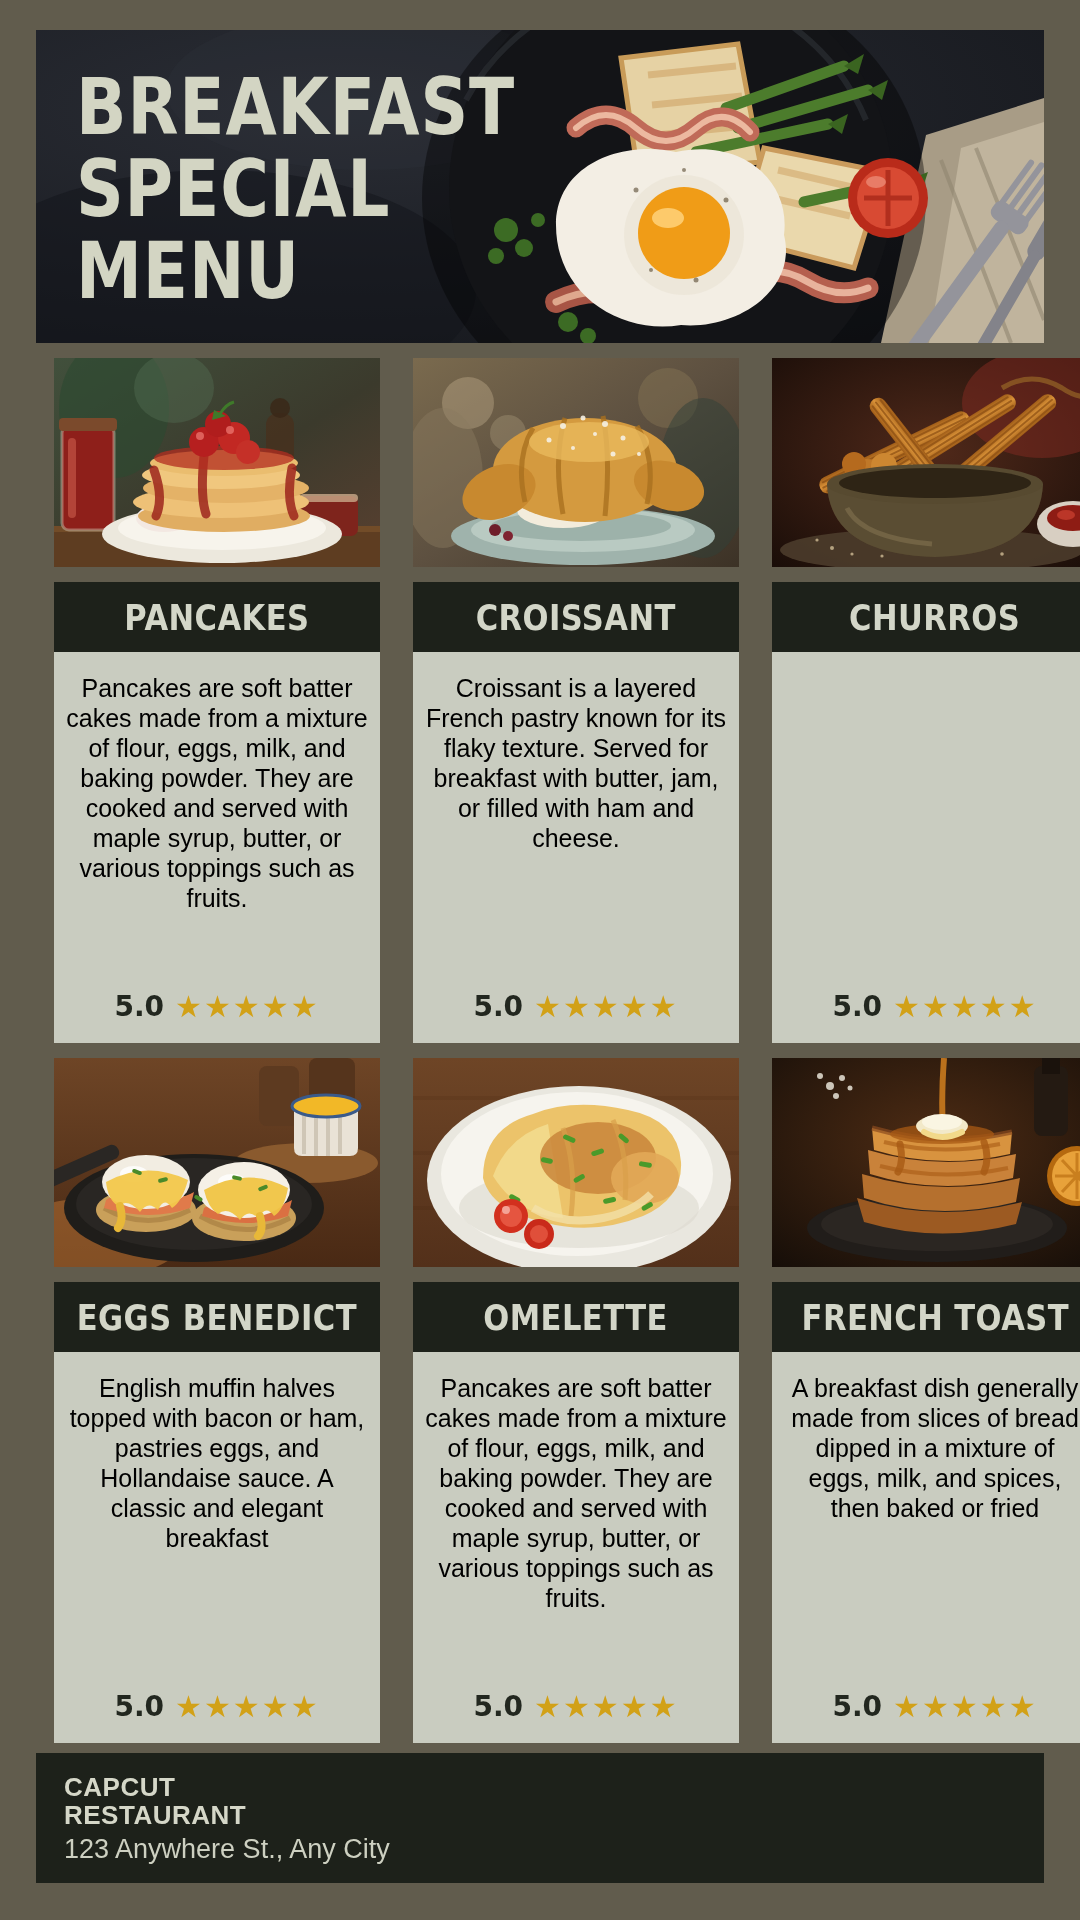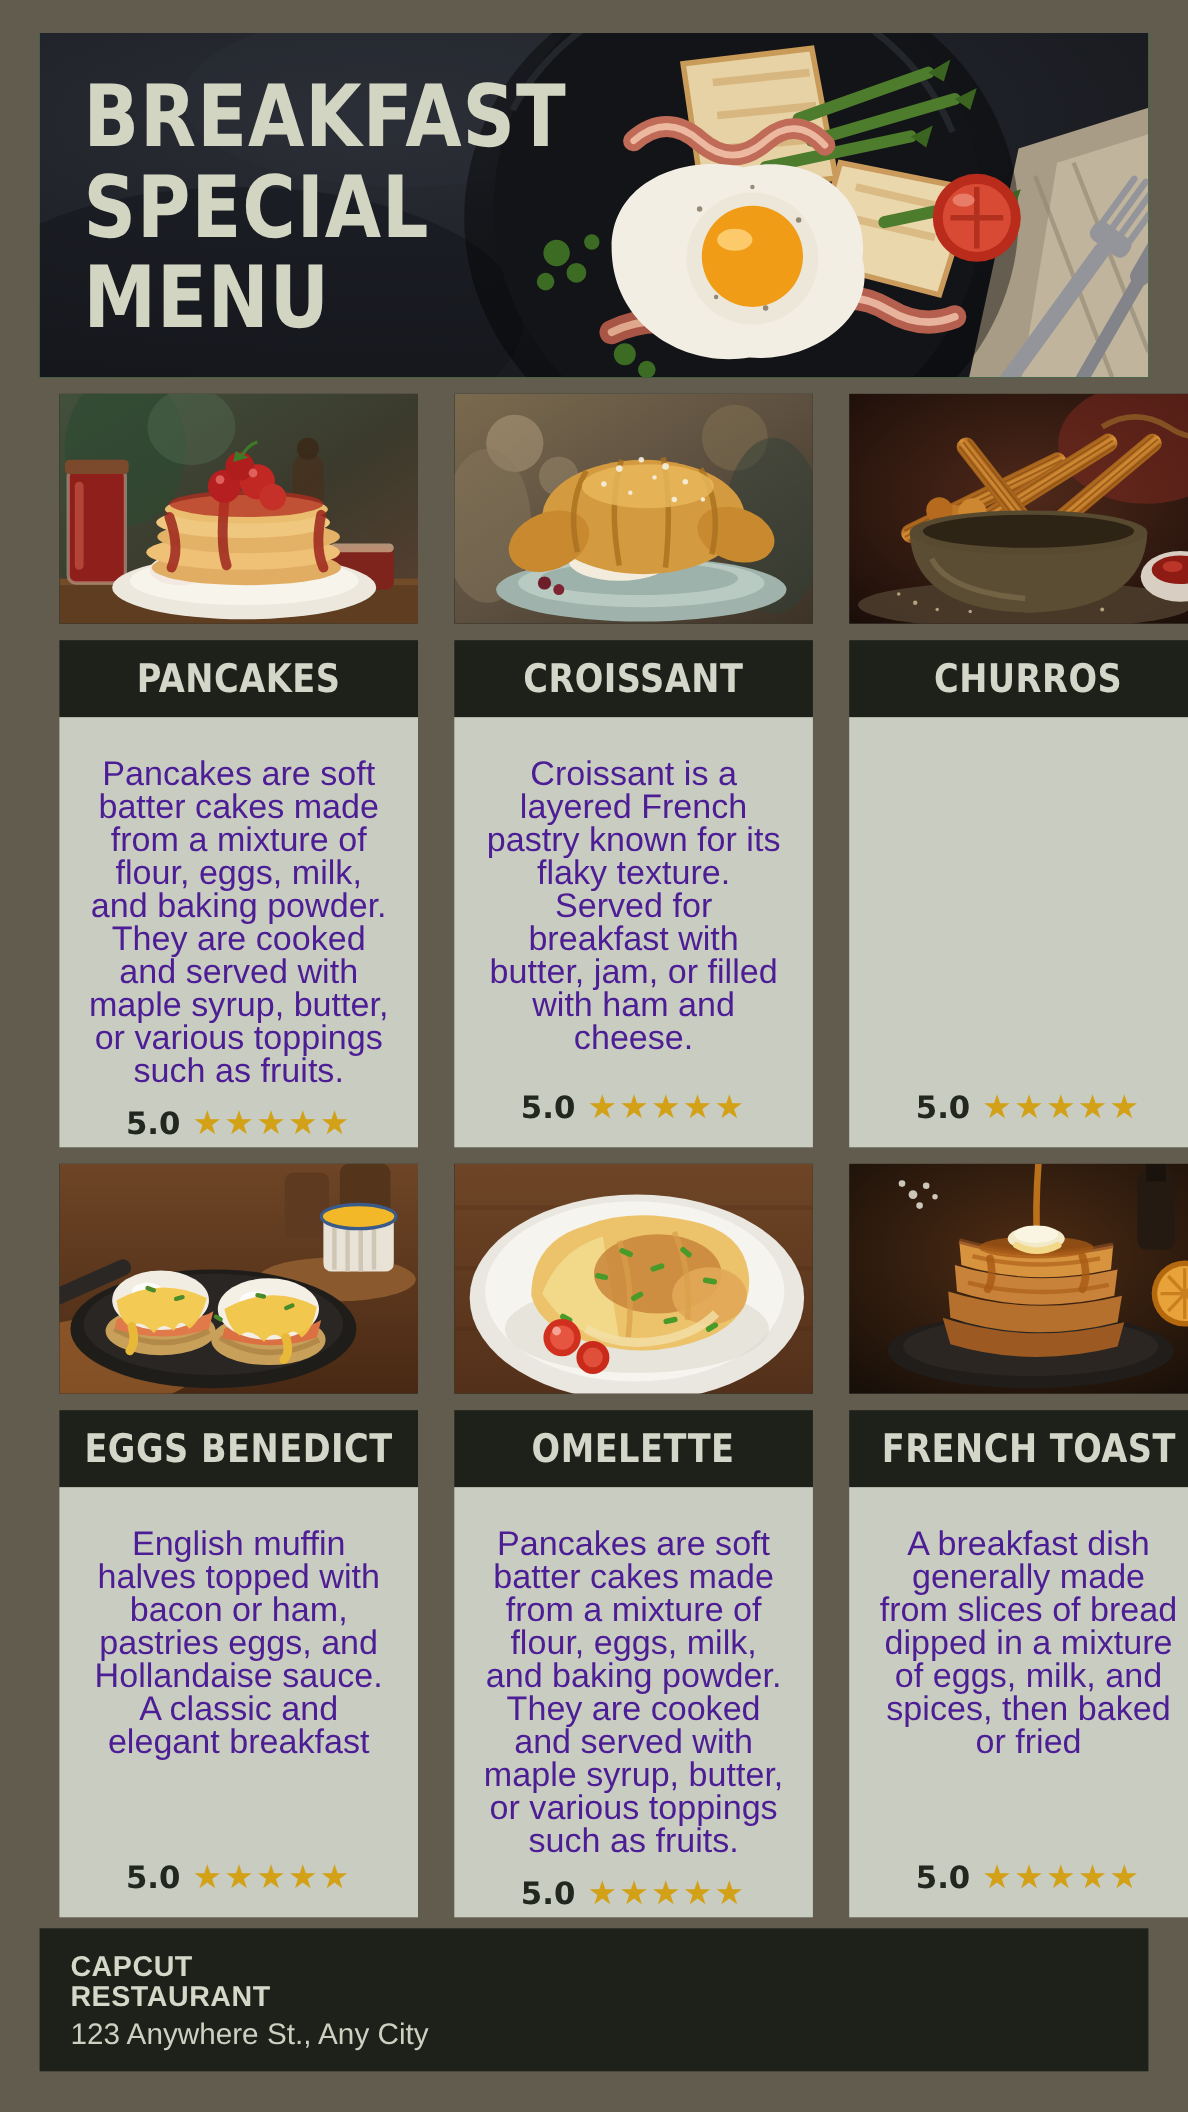--- a/index.html
+++ b/index.html
@@ -39,22 +39,22 @@
     color:#d3d6c8;font-weight:700;font-size:36px;letter-spacing:.5px;
     transform:scaleX(.85);transform-origin:center;white-space:nowrap;
     font-family:"DejaVu Sans","Liberation Sans",sans-serif;
   }
   .desc{
     height:391px;background:#c9ccc0;box-sizing:border-box;
     display:flex;flex-direction:column;
     padding:21px 10px 20px;
   }
   .desc p{
-    margin:16px;text-align:center;
-    font-size:31px;line-height:30px;color:#4c1d95;
+    margin:0;text-align:center;
+    font-size:25px;line-height:30px;color:#000000;
   }
   .rating{margin-top:auto;display:flex;align-items:center;justify-content:center;gap:11px;}
   .rating .score{font-weight:700;font-size:28px;color:#22271f;font-family:"DejaVu Sans",sans-serif;}
   .rating .stars{color:#d2a117;font-size:30px;letter-spacing:2px;line-height:30px;}
 
   
   .footer{
     position:absolute;left:36px;top:1753px;width:1008px;height:130px;
     background:#1d211a;box-sizing:border-box;
     display:flex;justify-content:space-between;align-items:center;

